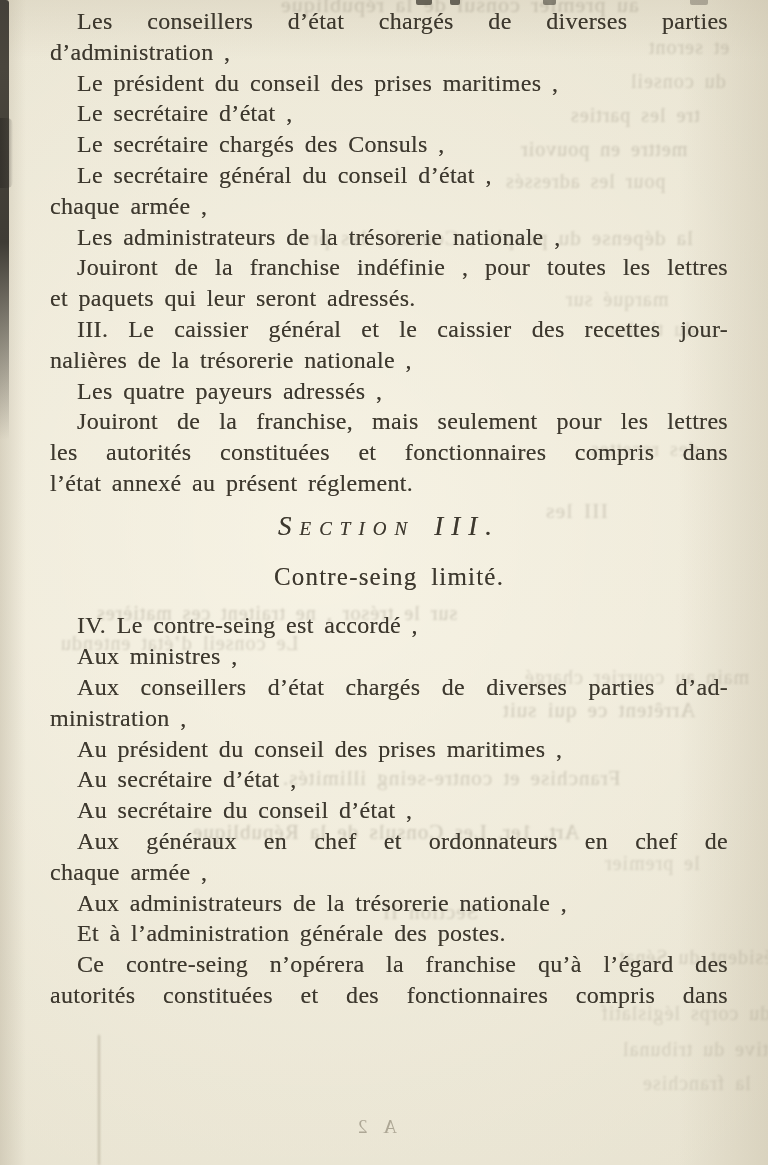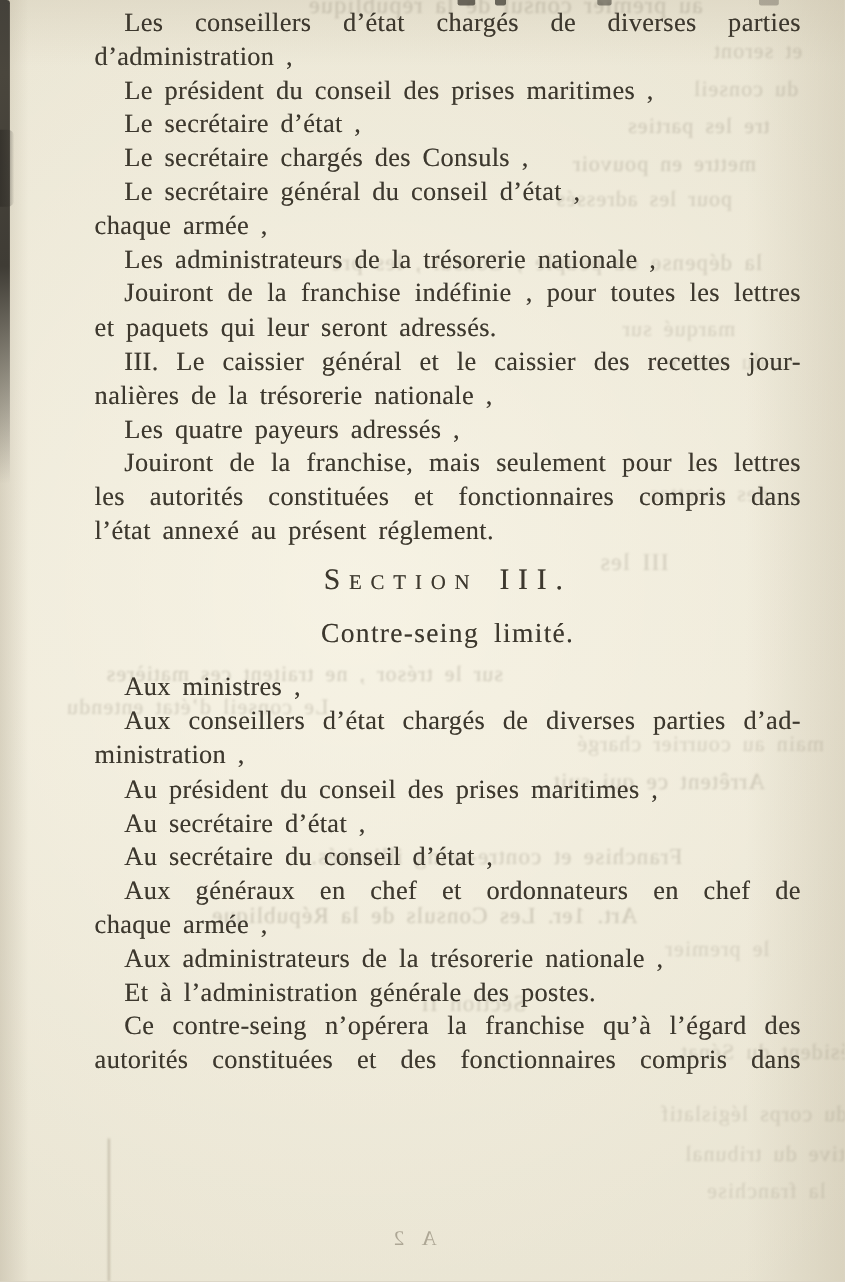--- a/index.html
+++ b/index.html
@@ -37,28 +37,27 @@
     transform:scaleX(-1); filter:blur(1.1px);
     font-family:"Liberation Serif","DejaVu Serif",serif;
     letter-spacing:1px; word-spacing:4px;
   }
   
   .text-block {
     position:absolute; left:50px; right:40px; top:6px;
     color:#3d382e; font-size:24px; line-height:30.8px;
     letter-spacing:0.3px; word-spacing:0.18em;
     text-shadow:0 0 0.6px rgba(61,56,46,0.55);
-    margin-left:36px;
   }
   .line { min-height:30.8px; }
   .line.indent { text-indent:27px; }
   .line.just { text-align:justify; text-align-last:justify; }
   .line.heading {
     text-align:center; text-align-last:center; font-variant:small-caps;
-    font-size:27px; letter-spacing:8px; margin-top:12px;
+    font-size:27px; letter-spacing:8px; margin-top:12px;font-style:italic;
   }
   .line.subtitle {
     text-align:center; text-align-last:center; 
     font-size:25px; letter-spacing:1.2px; word-spacing:0.25em;
     margin-top:20px; margin-bottom:18px;
   }
   .sig {
     position:absolute; left:352px; top:1116px; font-size:19px;
     color:#7c7462; opacity:.55; transform:scaleX(-1); filter:blur(0.7px);
     letter-spacing:6px;
@@ -118,20 +117,21 @@
       <div class="line indent just">Jouiront de la franchise indéfinie , pour toutes les lettres</div>
       <div class="line">et paquets qui leur seront adressés.</div>
       <div class="line indent just">III.  Le caissier général et le caissier des recettes jour-</div>
       <div class="line">nalières de la trésorerie nationale ,</div>
       <div class="line indent">Les quatre payeurs adressés ,</div>
       <div class="line indent just">Jouiront de la franchise, mais seulement pour les lettres</div>
       <div class="line just">les autorités constituées et fonctionnaires compris dans</div>
       <div class="line">l’état annexé au présent réglement.</div>
       <div class="line heading">Section III.</div>
       <div class="line subtitle">Contre-seing limité.</div>
+      <div class="line indent">IV.  Le contre-seing est accordé ,</div>
       <div class="line indent">Aux ministres ,</div>
       <div class="line indent just">Aux conseillers d’état chargés de diverses parties d’ad-</div>
       <div class="line">ministration ,</div>
       <div class="line indent">Au président du conseil des prises maritimes ,</div>
       <div class="line indent">Au secrétaire d’état ,</div>
       <div class="line indent">Au secrétaire du conseil d’état ,</div>
       <div class="line indent just">Aux généraux en chef et ordonnateurs en chef de</div>
       <div class="line">chaque armée ,</div>
       <div class="line indent">Aux administrateurs de la trésorerie nationale ,</div>
       <div class="line indent">Et à l’administration générale des postes.</div>

